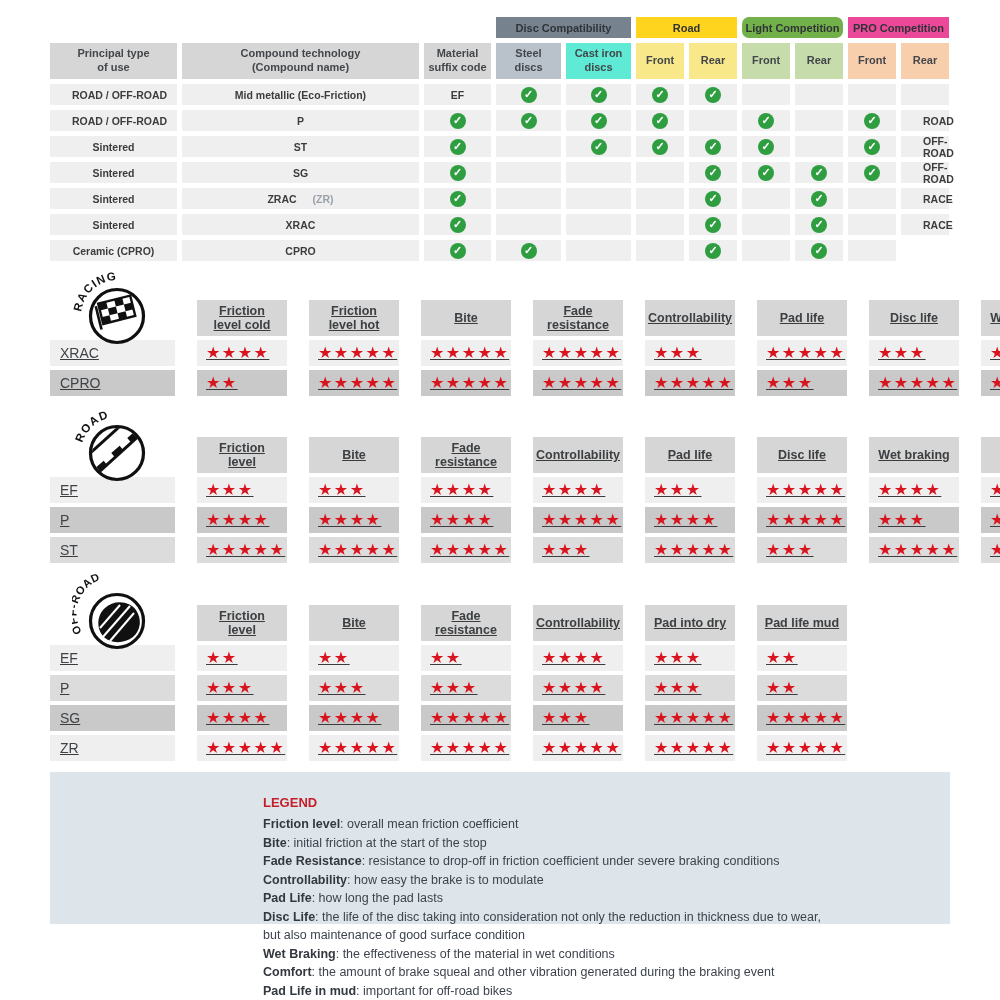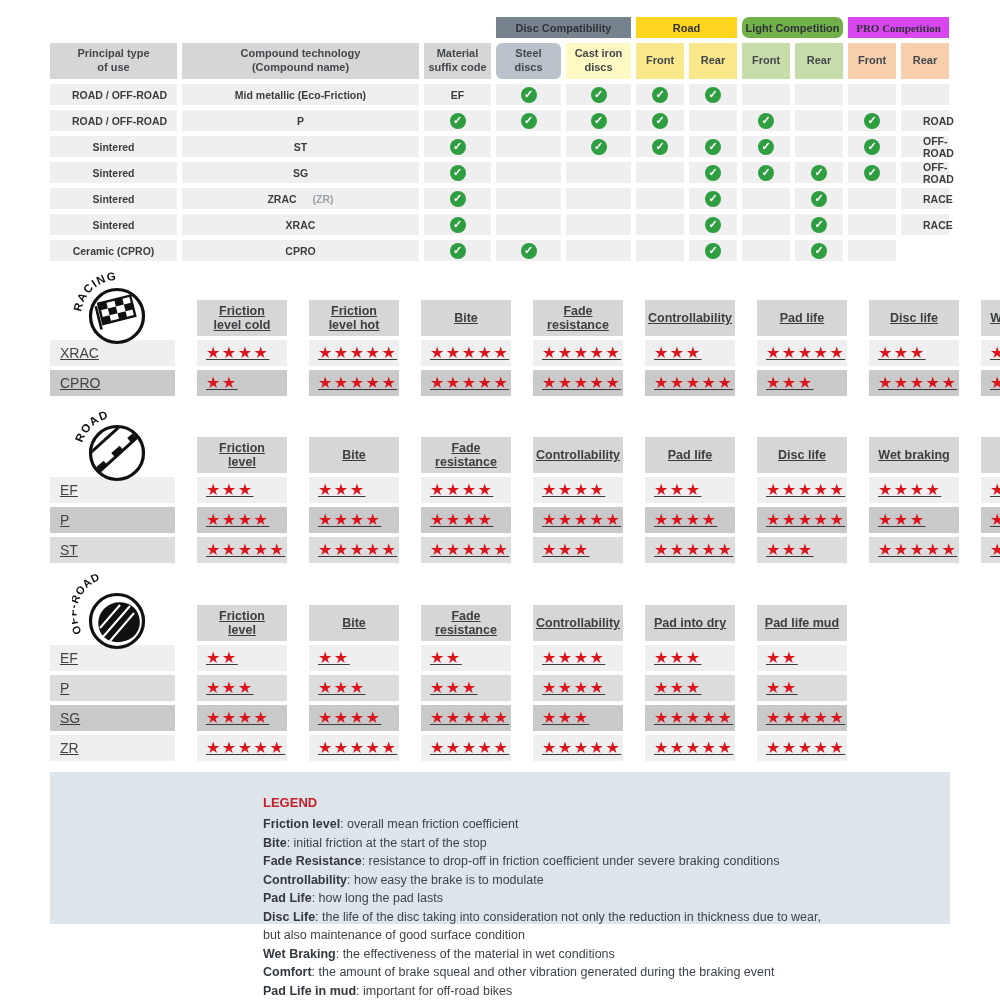--- a/index.html
+++ b/index.html
@@ -70,30 +70,30 @@
   .legend-line .term { font-weight: bold; color: #33383f; }
 </style>
 </head>
 <body>
 
 <div class="compat-grid" id="compat-grid">
     <div class="cg-spacer" style="grid-column: 1 / span 3;"></div>
     <div class="cg-group" style="background: rgb(118, 131, 143); grid-column: span 2;">Disc Compatibility</div>
     <div class="cg-group" style="background: rgb(255, 212, 30); grid-column: span 2;">Road</div>
     <div class="cg-group" style="background: rgb(114, 176, 74); grid-column: span 2; border-radius: 7px;">Light Competition</div>
-    <div class="cg-group" style="background: #d946ef; grid-column: span 2; font-family: Liberation Serif, serif;">PRO Competition</div>
+    <div class="cg-group" style="background: #ec4899; grid-column: span 2;">PRO Competition</div>
     <div class="cg-header">Principal type
 of use</div>
     <div class="cg-header">Compound technology
 (Compound name)</div>
     <div class="cg-header">Material
 suffix code</div>
-    <div class="cg-header" style="background: rgb(185, 193, 202); border-radius: 6px;">Steel
+    <div class="cg-header" style="background: rgb(185, 193, 202);">Steel
 discs</div>
-    <div class="cg-header" style="background: #fef9c3;">Cast iron
+    <div class="cg-header" style="background: #5eead4;">Cast iron
 discs</div>
     <div class="cg-header" style="background: rgb(248, 232, 138);">Front</div>
     <div class="cg-header" style="background: rgb(248, 232, 138);">Rear</div>
     <div class="cg-header" style="background: rgb(198, 220, 170);">Front</div>
     <div class="cg-header" style="background: rgb(198, 220, 170);">Rear</div>
     <div class="cg-header" style="background: rgb(248, 207, 173);">Front</div>
     <div class="cg-header" style="background: rgb(248, 207, 173);">Rear</div>
     <div class="cg-cell left">ROAD / OFF-ROAD</div>
     <div class="cg-cell">Mid metallic (Eco-Friction)</div>
     <div class="cg-cell">EF</div>

